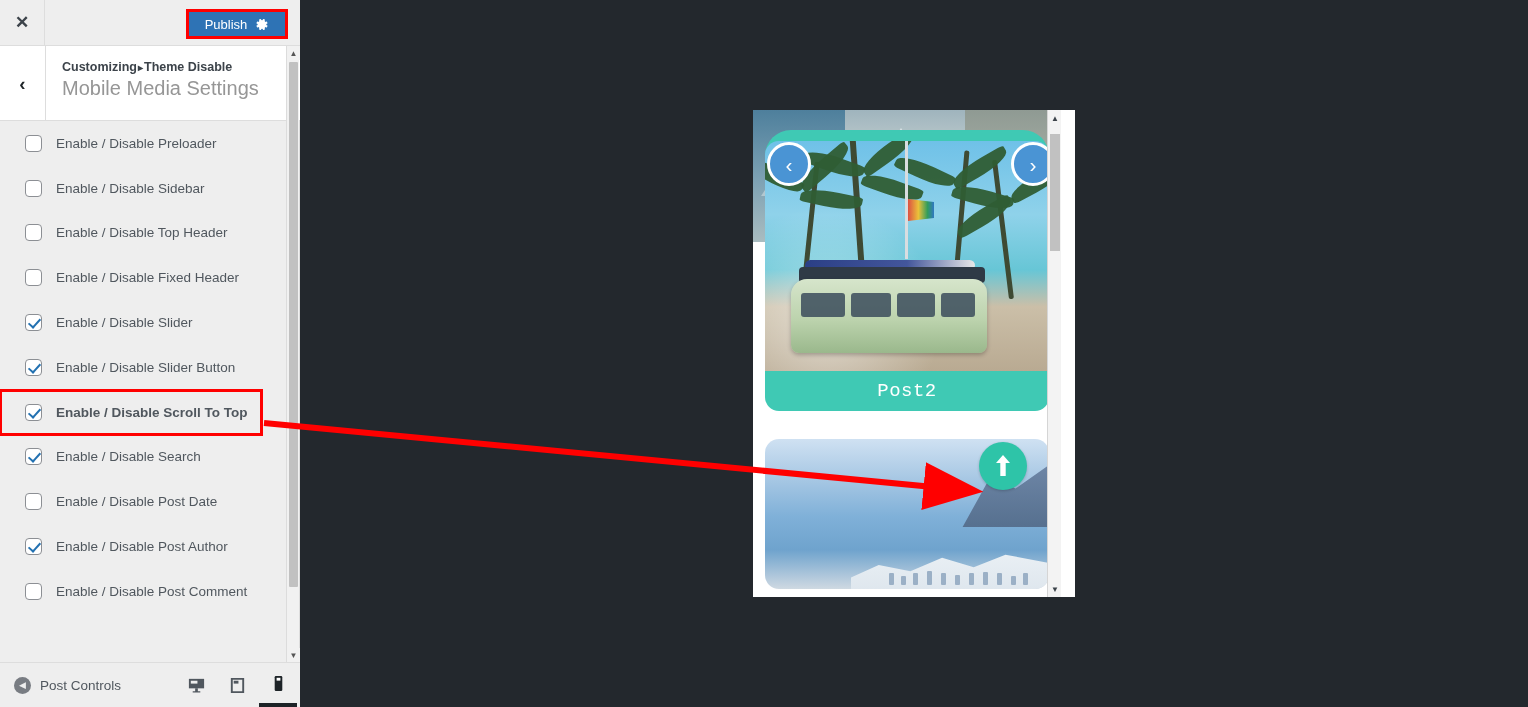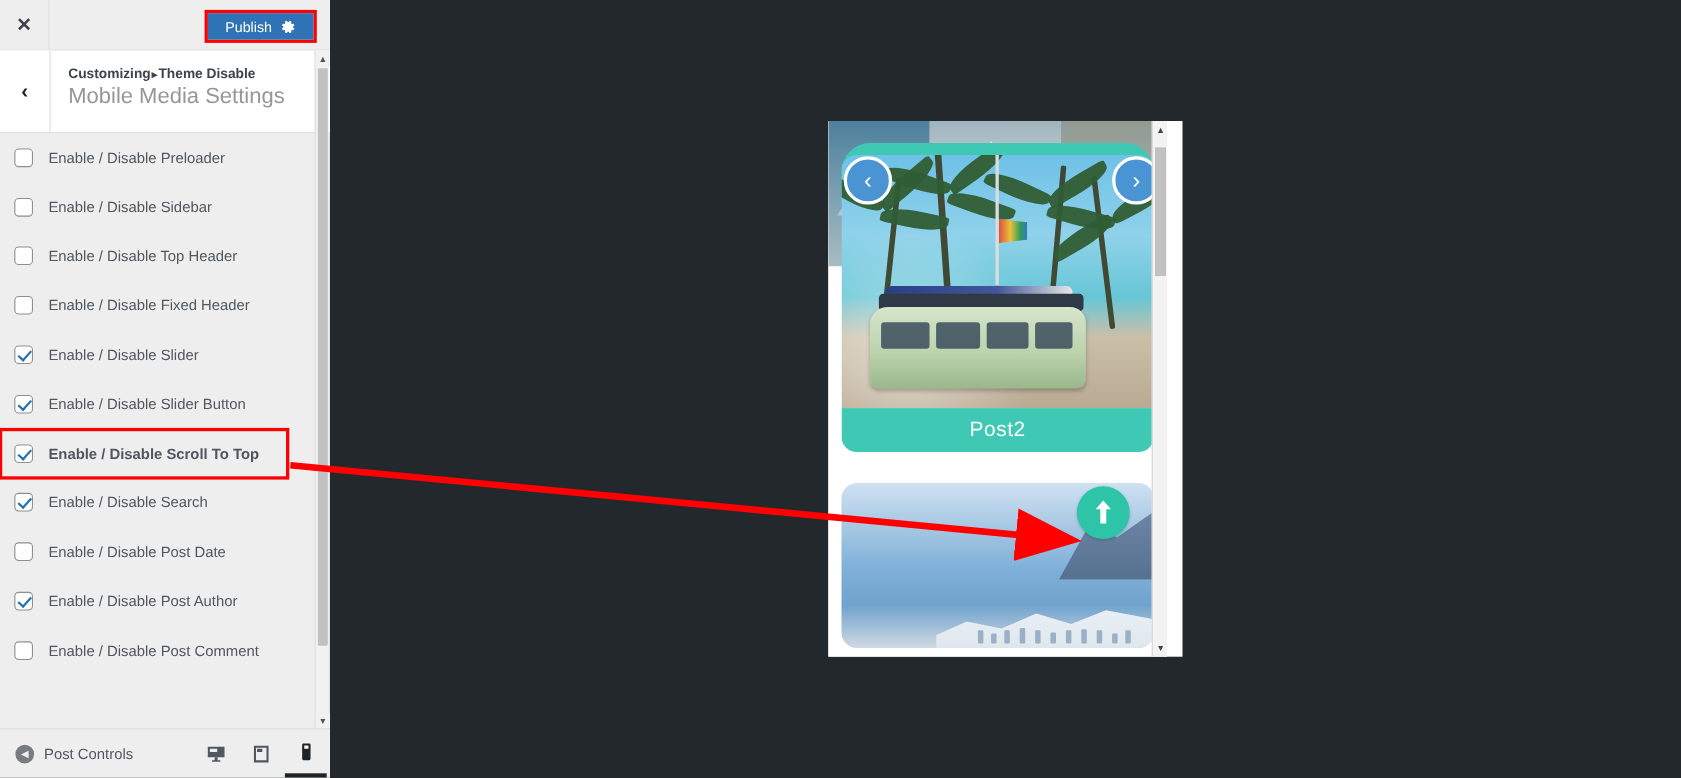--- a/index.html
+++ b/index.html
@@ -69,21 +69,21 @@
 
   
   #controls-list {
     position: absolute; left: 0; top: 121px;
     width: 288px; height: 541px;
     background: #eeeeee; overflow: hidden;
   }
   .ctrl-row {
     position: relative; height: 44.8px;
     display: flex; align-items: center;
-    padding-left: 13px; cursor: pointer; text-align: center;
+    padding-left: 25px; cursor: pointer; text-align: center;
   }
   .cbox {
     width: 17px; height: 17px; flex: 0 0 17px;
     border: 1px solid #8c8f94; border-radius: 4px;
     background: #ffffff; position: relative;
   }
   .cbox.checked::after {
     content: ""; position: absolute;
     left: 5px; top: 1px; width: 5px; height: 10px;
     border: solid #2271b1; border-width: 0 2px 2px 0;
@@ -231,21 +231,21 @@
   }
   #mast { position:absolute; left:140px; bottom:112px; width:3px; height:122px; background:#d9dde0;}
   #flag { position:absolute; left:143px; bottom:150px; width:26px; height:22px;
     background:linear-gradient(90deg,#e04a3a 0%,#f0c030 40%,#2e9a54 75%,#2b73c0 100%);
     clip-path: polygon(0 0,100% 14%,100% 86%,0 100%); opacity:.95;}
   #slider-caption {
     position:absolute; left:0; right:0; bottom:0; height:40px;
     background:#3fc9b4; display:flex; align-items:center; justify-content:center;
   }
   #slider-caption .ct {
-    color:#ffffff; font-size:19px; font-family:Liberation Sans, sans-serif; letter-spacing:.5px;
+    color:#ffffff; font-size:19px; font-family:Liberation Mono, monospace; letter-spacing:.5px;
   }
 
   
   .nav-arrow {
     position:absolute; width:44px; height:44px; border-radius:50%;
     border:3px solid #ffffff; background:#4a94d4;
     display:flex; align-items:center; justify-content:center; cursor:pointer;
     color:#ffffff; font-size:21px; line-height:1;
   }
   #arrow-prev { left:14px; top:32px; }

